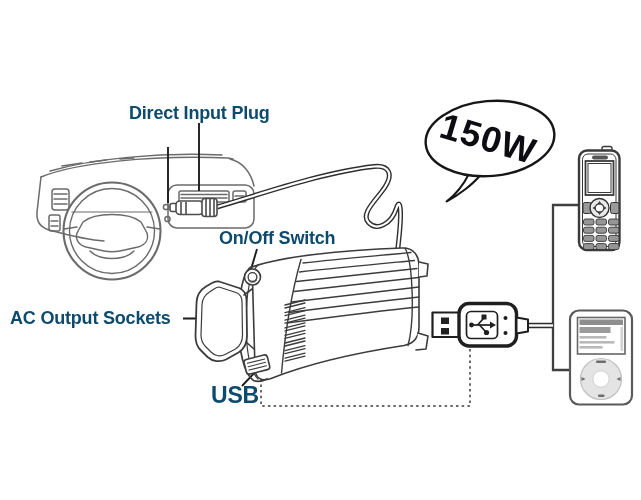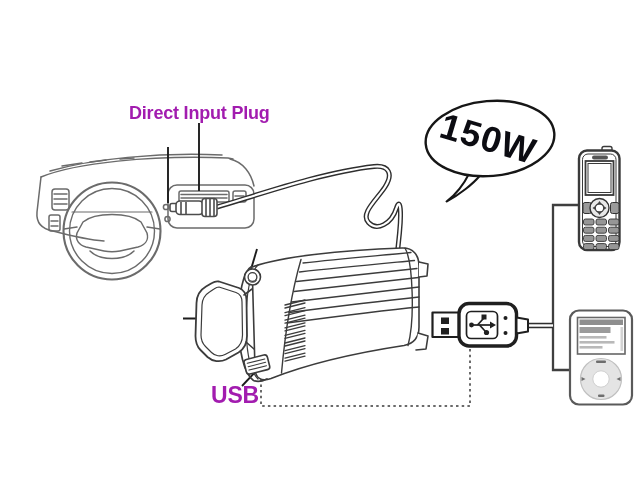--- a/index.html
+++ b/index.html
@@ -9,21 +9,21 @@
     background:#ffffff;
     overflow:hidden;
     font-family:"Liberation Sans",sans-serif;
   }
   .stage svg{position:absolute;left:0;top:0;}
   .label{
     position:absolute;
     font-family:"Liberation Sans",sans-serif;
     font-weight:700;
     font-size:18px;
-    color:#a21caf;
+    color:#0c4a6e;
     letter-spacing:-0.2px;
     white-space:nowrap;
     line-height:1;
   }
   .label-usb{font-size:23px;}
   .bubble-text{
     font-family:"Liberation Sans",sans-serif;
     font-weight:700;
     font-size:36px;
     letter-spacing:1px;
@@ -210,15 +210,17 @@
     <g fill="#6e6e6e">
       <rect x="596" y="360.5" width="10" height="2.6" rx="1"></rect>
       <rect x="598" y="394.5" width="6.5" height="2.6" rx="1"></rect>
       <path d="M581.5,377 l4,2 l-4,2 Z"></path>
       <path d="M620.5,377 l-4,2 l4,2 Z"></path>
     </g>
   </g>
 </svg>
 
 <div class="label" style="left:129px;top:104px">Direct Input Plug</div>
+<div class="label" style="left:219px;top:229px">On/Off Switch</div>
+<div class="label" style="left:10px;top:309px">AC Output Sockets</div>
 <div class="label label-usb" style="left:211px;top:384px">USB</div>
 
 </div>
 
 </body></html>

